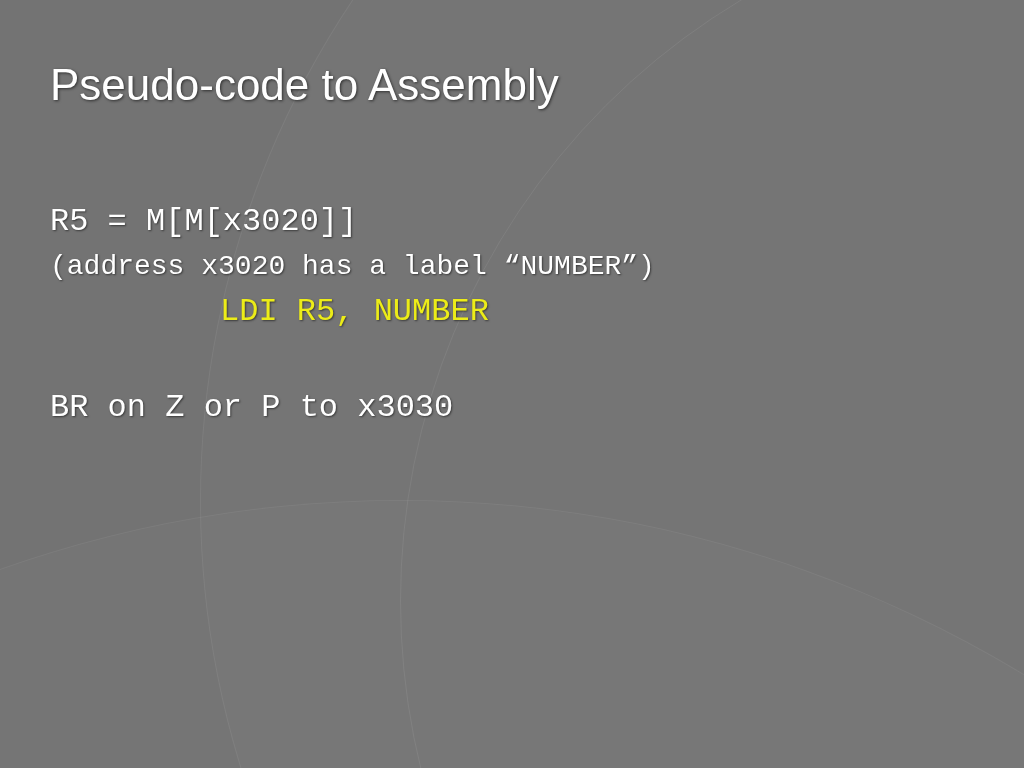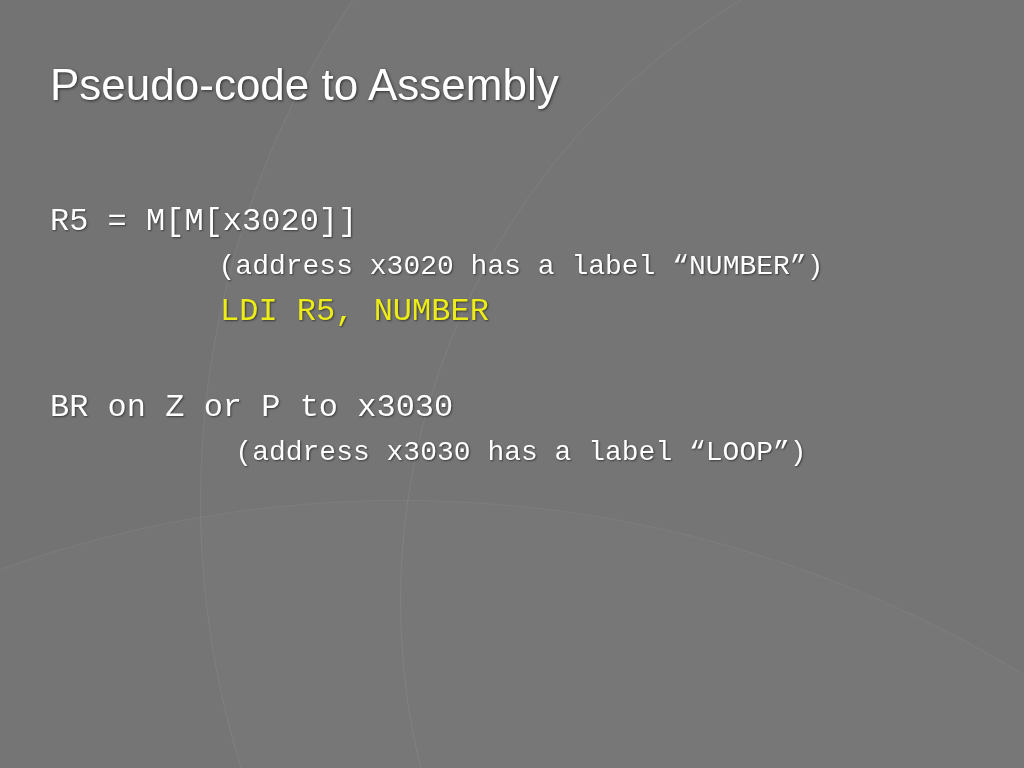--- a/index.html
+++ b/index.html
@@ -60,35 +60,34 @@
     top: 170px;
     left: 50px;
     right: 32px;
     font-family: "Courier New", Courier, monospace;
     font-size: 32px;
     line-height: 1.5;
     margin-top: 28px;
   }
   .white { color: #ffffff; text-shadow: 1px 1px 2px rgba(0,0,0,0.5);}
   .yellow { color: #ecec18; text-shadow: 1px 1px 2px rgba(0,0,0,0.5);}
-  .sub { font-size: 28px; text-align: center; }
+  .sub { font-size: 28px; }
   .indent { padding-left: 170px; font-family: Liberation Mono, monospace; }
   .blank { height: 48px; }
 </style>
 </head>
 <body>
 
 <div class="slide">
   <div class="arc arc1"></div>
   <div class="arc arc2"></div>
   <div class="arc arc3"></div>
 
   <div class="title">Pseudo-code to Assembly</div>
 
   <div class="body">
     <div class="white">R5 = M[M[x3020]]</div>
     <div class="white sub">(address x3020 has a label “NUMBER”)</div>
     <div class="yellow indent">LDI R5, NUMBER</div>
     <div class="blank"></div>
     <div class="white">BR on Z or P to x3030</div>
-    <div class="white sub">(address x3030 has a label “LOOP”)</div>
   </div>
 </div>
 
 </body></html>

